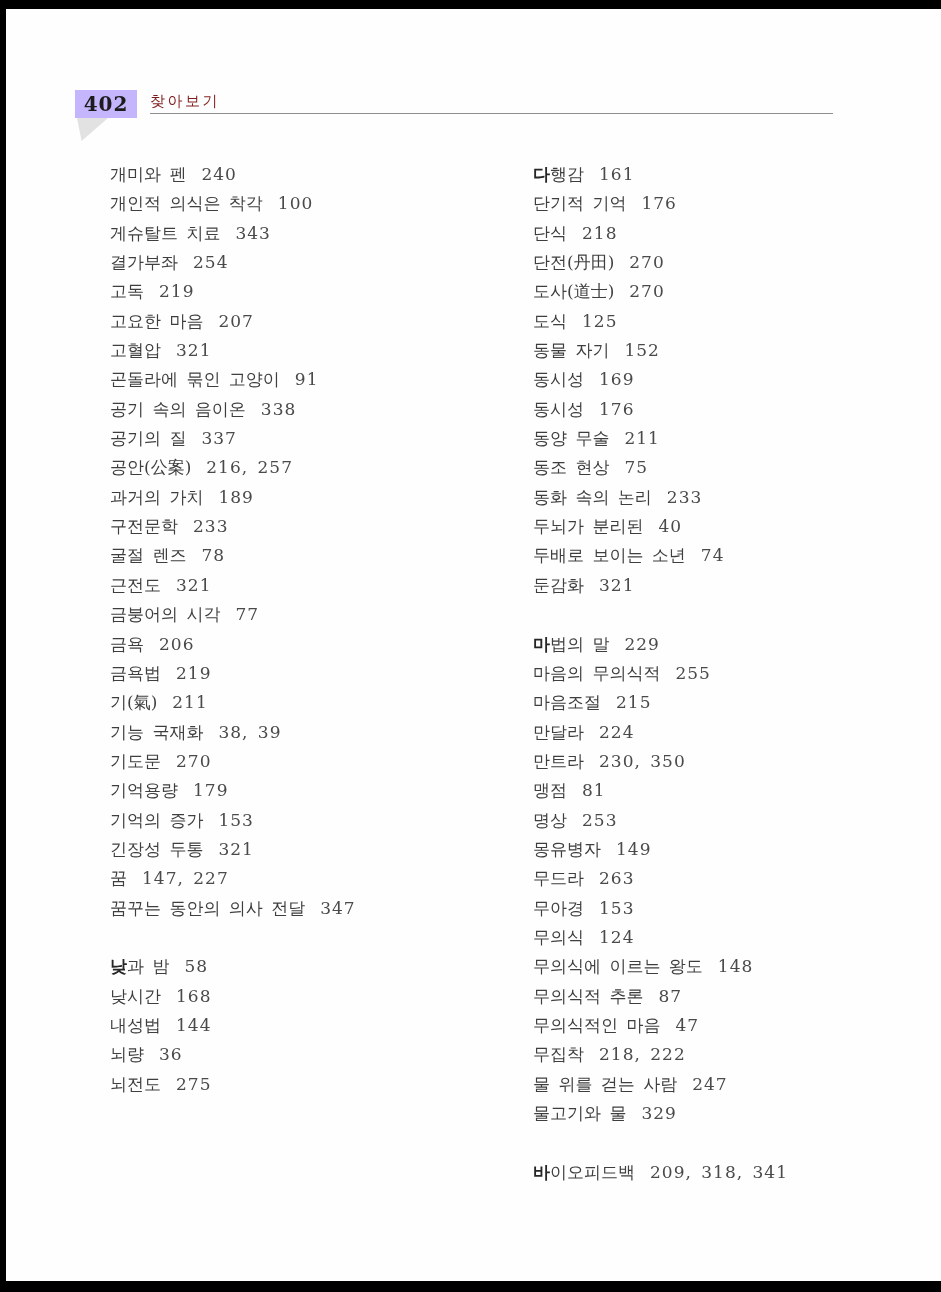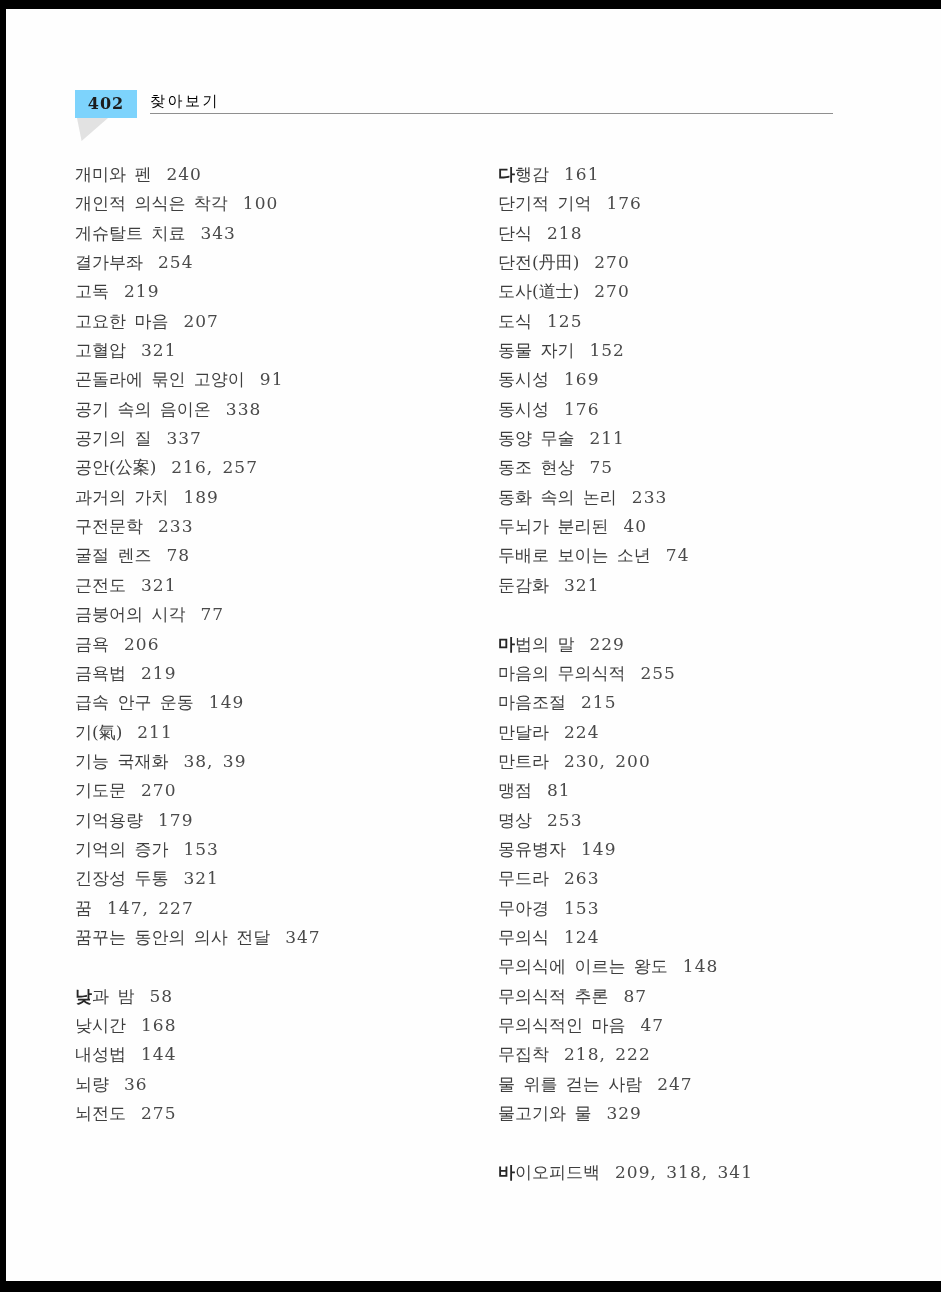--- a/index.html
+++ b/index.html
@@ -12,45 +12,46 @@
   }
   .page{
     position:absolute;
     left:6px;top:9px;right:0;bottom:11px;
     background:#fefefe;
   }
   
   .page-number-box{
     position:absolute;left:69px;top:81px;
     width:62px;height:28px;
-    background:#7dd3fc;
+    background:#c4b5fd;
     text-align:center;line-height:28px;
-    font-size:16px;font-weight:bold;color:#1c1c1c;
+    font-size:20px;font-weight:bold;color:#1c1c1c;
     letter-spacing:1px;
   }
   .page-number-fold{
     position:absolute;left:69px;top:109px;
     width:33px;height:23px;
     background:#e2e2e2;
     clip-path:polygon(6% 0,100% 0,20% 100%);
   }
   .header-title{
     position:absolute;left:144px;top:83px;
-    font-size:15px;color:#000000;
+    font-size:15px;color:#7f1d1d;
     letter-spacing:2.5px;
   }
   .header-rule{
     position:absolute;left:144px;top:104px;
     width:683px;height:1px;
     background:#8f8f8f;
   }
   
   .col{
     position:absolute;top:151px;
     white-space:nowrap;
+    margin-left:35px;
   }
   .col.left{left:69px;}
   .col.right{left:492px;}
   .row{
     height:29.35px;line-height:29.35px;
     font-size:17px;color:#3e3e3e;
     word-spacing:3px;
   }
   .row .bold-prefix{font-weight:bold;color:#262626;}
   .row .pages{
@@ -84,21 +85,20 @@
       <div class="row"><span class="term">공기 속의 음이온</span><span class="pages">338</span></div>
       <div class="row"><span class="term">공기의 질</span><span class="pages">337</span></div>
       <div class="row"><span class="term">공안(公案)</span><span class="pages">216, 257</span></div>
       <div class="row"><span class="term">과거의 가치</span><span class="pages">189</span></div>
       <div class="row"><span class="term">구전문학</span><span class="pages">233</span></div>
       <div class="row"><span class="term">굴절 렌즈</span><span class="pages">78</span></div>
       <div class="row"><span class="term">근전도</span><span class="pages">321</span></div>
       <div class="row"><span class="term">금붕어의 시각</span><span class="pages">77</span></div>
       <div class="row"><span class="term">금욕</span><span class="pages">206</span></div>
       <div class="row"><span class="term">금욕법</span><span class="pages">219</span></div>
-      <div class="row"><span class="term">급속 안구 운동</span><span class="pages">149</span></div>
       <div class="row"><span class="term">기(氣)</span><span class="pages">211</span></div>
       <div class="row"><span class="term">기능 국재화</span><span class="pages">38, 39</span></div>
       <div class="row"><span class="term">기도문</span><span class="pages">270</span></div>
       <div class="row"><span class="term">기억용량</span><span class="pages">179</span></div>
       <div class="row"><span class="term">기억의 증가</span><span class="pages">153</span></div>
       <div class="row"><span class="term">긴장성 두통</span><span class="pages">321</span></div>
       <div class="row"><span class="term">꿈</span><span class="pages">147, 227</span></div>
       <div class="row"><span class="term">꿈꾸는 동안의 의사 전달</span><span class="pages">347</span></div>
       <div class="row spacer"></div>
       <div class="row"><span class="term"><span class="bold-prefix">낮</span>과 밤</span><span class="pages">58</span></div>
@@ -121,21 +121,21 @@
       <div class="row"><span class="term">동조 현상</span><span class="pages">75</span></div>
       <div class="row"><span class="term">동화 속의 논리</span><span class="pages">233</span></div>
       <div class="row"><span class="term">두뇌가 분리된</span><span class="pages">40</span></div>
       <div class="row"><span class="term">두배로 보이는 소년</span><span class="pages">74</span></div>
       <div class="row"><span class="term">둔감화</span><span class="pages">321</span></div>
       <div class="row spacer"></div>
       <div class="row"><span class="term"><span class="bold-prefix">마</span>법의 말</span><span class="pages">229</span></div>
       <div class="row"><span class="term">마음의 무의식적</span><span class="pages">255</span></div>
       <div class="row"><span class="term">마음조절</span><span class="pages">215</span></div>
       <div class="row"><span class="term">만달라</span><span class="pages">224</span></div>
-      <div class="row"><span class="term">만트라</span><span class="pages">230, 200</span></div>
+      <div class="row"><span class="term">만트라</span><span class="pages">230, 350</span></div>
       <div class="row"><span class="term">맹점</span><span class="pages">81</span></div>
       <div class="row"><span class="term">명상</span><span class="pages">253</span></div>
       <div class="row"><span class="term">몽유병자</span><span class="pages">149</span></div>
       <div class="row"><span class="term">무드라</span><span class="pages">263</span></div>
       <div class="row"><span class="term">무아경</span><span class="pages">153</span></div>
       <div class="row"><span class="term">무의식</span><span class="pages">124</span></div>
       <div class="row"><span class="term">무의식에 이르는 왕도</span><span class="pages">148</span></div>
       <div class="row"><span class="term">무의식적 추론</span><span class="pages">87</span></div>
       <div class="row"><span class="term">무의식적인 마음</span><span class="pages">47</span></div>
       <div class="row"><span class="term">무집착</span><span class="pages">218, 222</span></div>

